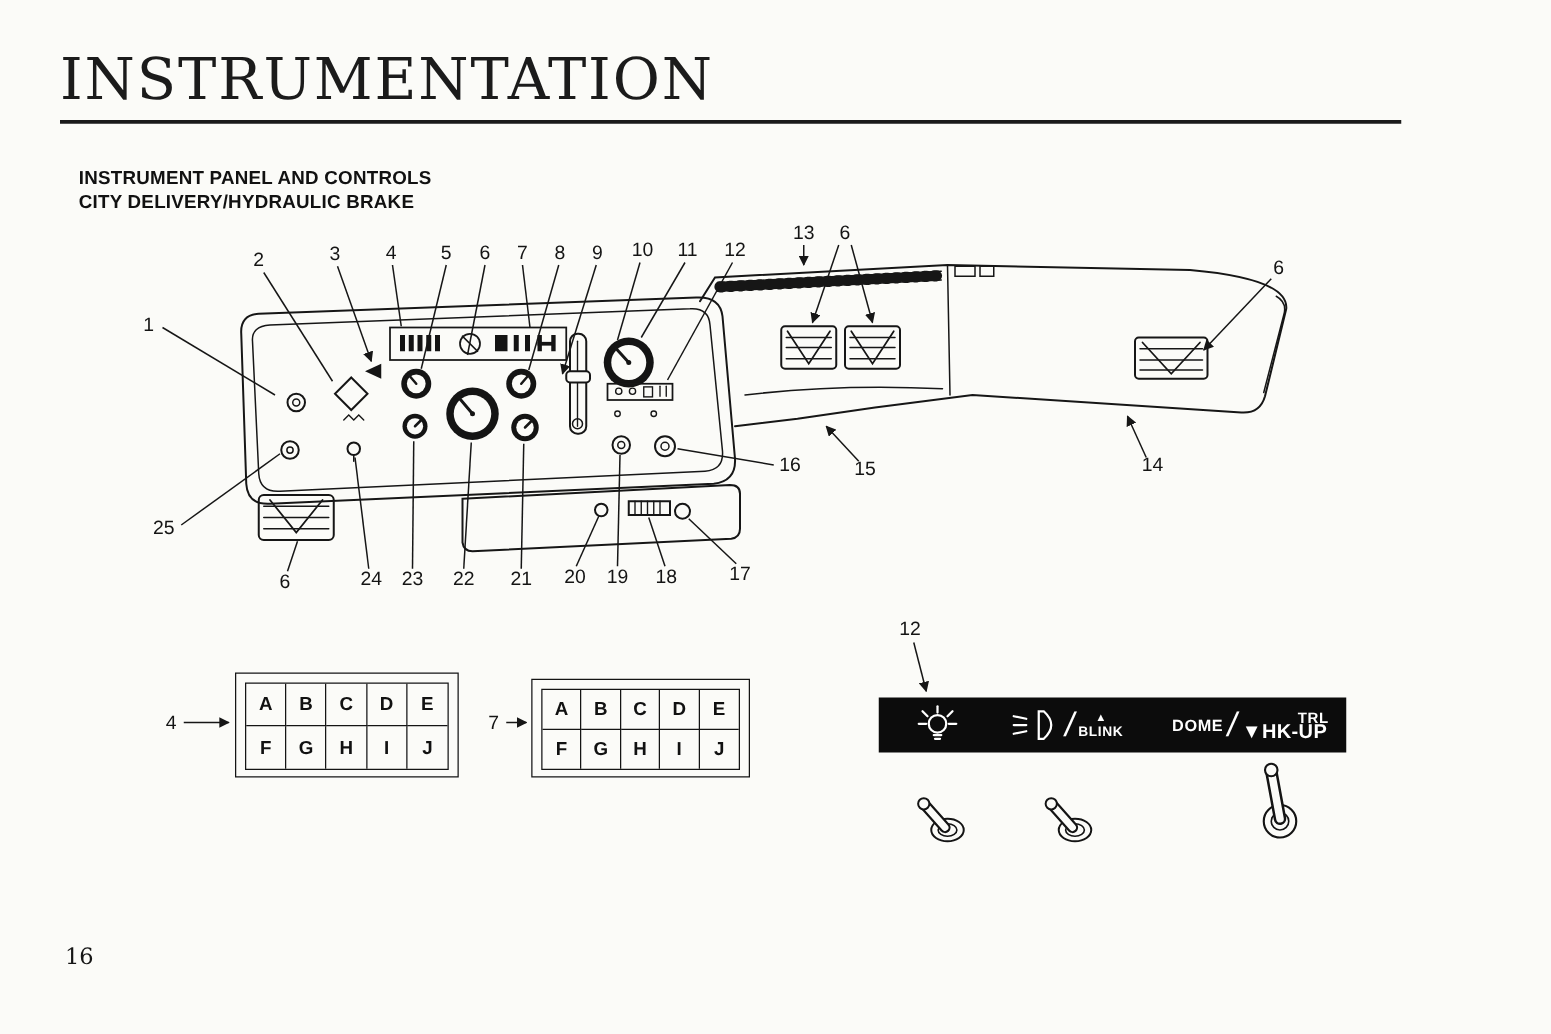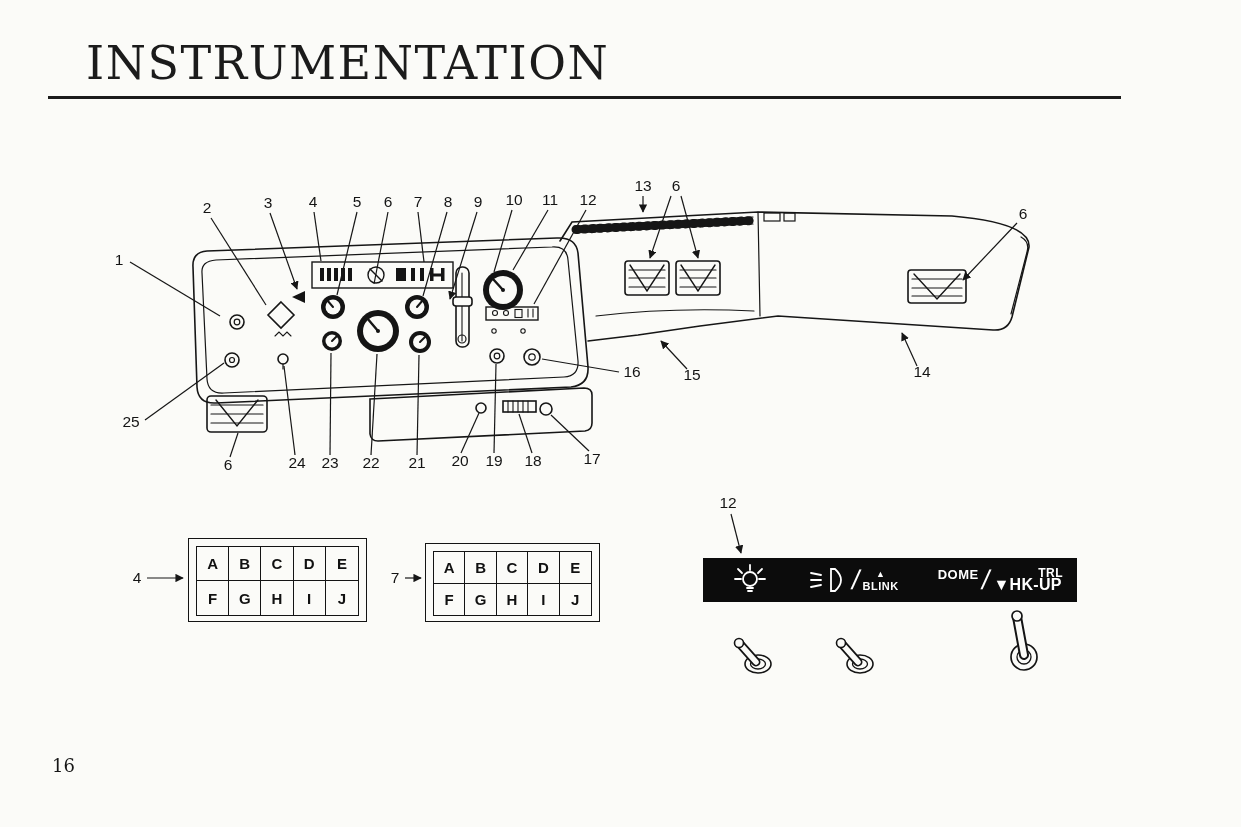--- a/index.html
+++ b/index.html
@@ -1,19 +1,19 @@
 <!DOCTYPE html>
 <html><head>
 <meta charset="utf-8">
 <style>
   html,body{margin:0;padding:0;background:#e9e9e6;}
   .page{position:relative;width:1241px;height:827px;background:#fbfbf8;
         font-family:"Liberation Sans",sans-serif;color:#161616;overflow:hidden;}
   .title{position:absolute;left:48px;top:36px;font-family:"DejaVu Serif",serif;
-         font-size:46px;font-weight:400;letter-spacing:1.5px;color:#1b1b1b;margin-left:38px;}
+         font-size:46px;font-weight:400;letter-spacing:1.5px;color:#1b1b1b;}
   .rule{position:absolute;left:48px;top:96px;width:1073px;height:3px;background:#1b1b1b;}
   .subhead{position:absolute;left:63px;top:133px;font-size:15px;font-weight:bold;
            line-height:19px;letter-spacing:.2px;color:#111;}
   .pageno{position:absolute;left:52px;top:755px;font-family:"DejaVu Serif",serif;font-size:18px;}
   .diagram{position:absolute;left:0;top:0;}
   .callouts text{font-family:"Liberation Sans",sans-serif;font-size:15.5px;fill:#141414;
                  text-anchor:middle;stroke:none;}
   
   .grid{position:absolute;border:1.7px solid #141414;padding:7px;box-sizing:border-box;}
   .grid-cells{display:grid;grid-template-columns:repeat(5,1fr);grid-template-rows:1fr 1fr;
@@ -23,38 +23,42 @@
          font-weight:bold;font-size:15px;color:#111;}
   .gcell:nth-child(5n){border-right:none;}
   .gcell:nth-child(n+6){border-bottom:none;}
   .grid1{left:188px;top:538px;width:179px;height:84px;}
   .grid2{left:425px;top:543px;width:175px;height:79px;}
   
   .switch-panel{position:absolute;left:703px;top:558px;width:374px;height:44px;
                 background:#0c0c0c;color:#fff;display:flex;align-items:center;}
   .sp-bulb{margin-left:30px;}
   .sp-mid{display:flex;align-items:center;margin-left:42px;}
-  .sp-right{display:flex;margin-left:auto;margin-right:14px;}
+  .sp-right{display:flex;align-items:center;margin-left:auto;margin-right:14px;}
   .sp-slash{font-size:27px;font-weight:400;transform:skewX(-10deg);margin:0 3px;line-height:27px;}
   .sp-col{display:flex;flex-direction:column;align-items:center;line-height:12px;}
   .sp-tri{font-size:9px;}
   .sp-blink{font-size:11px;font-weight:bold;letter-spacing:.5px;}
   .sp-dome{font-size:13px;font-weight:bold;letter-spacing:.5px;}
   .sp-trl{font-size:12px;font-weight:bold;letter-spacing:.5px;margin-left:46px;}
   .sp-hkup{font-size:16px;font-weight:bold;letter-spacing:.3px;}
   .toggle{position:absolute;}
 </style>
 </head>
 <body>
 
 <div class="page">
 
   <div class="title">INSTRUMENTATION</div>
   <div class="rule"></div>
 
+  <div class="subhead">
+    <div>INSTRUMENT PANEL AND CONTROLS</div>
+    <div>CITY DELIVERY/HYDRAULIC BRAKE</div>
+  </div>
 
   <svg class="diagram" width="1241" height="827" viewBox="0 0 1241 827">
     <defs>
       <marker id="arw" viewBox="0 0 10 10" refX="9" refY="5" markerWidth="7" markerHeight="7" orient="auto-start-reverse">
         <path d="M0,0 L10,5 L0,10 Z" fill="#161616"></path>
       </marker>
     </defs>
 
     <g stroke="#161616" stroke-width="1.6" fill="none" stroke-linecap="round" stroke-linejooin="round">
 

